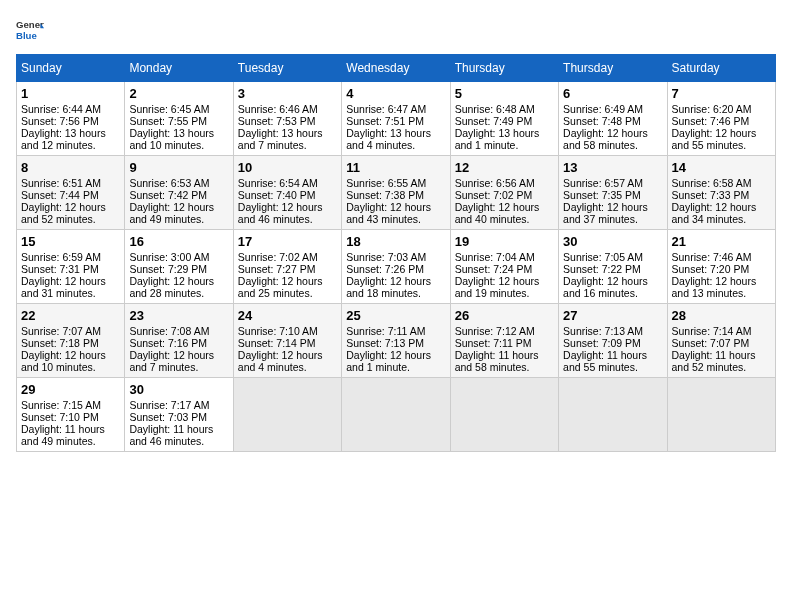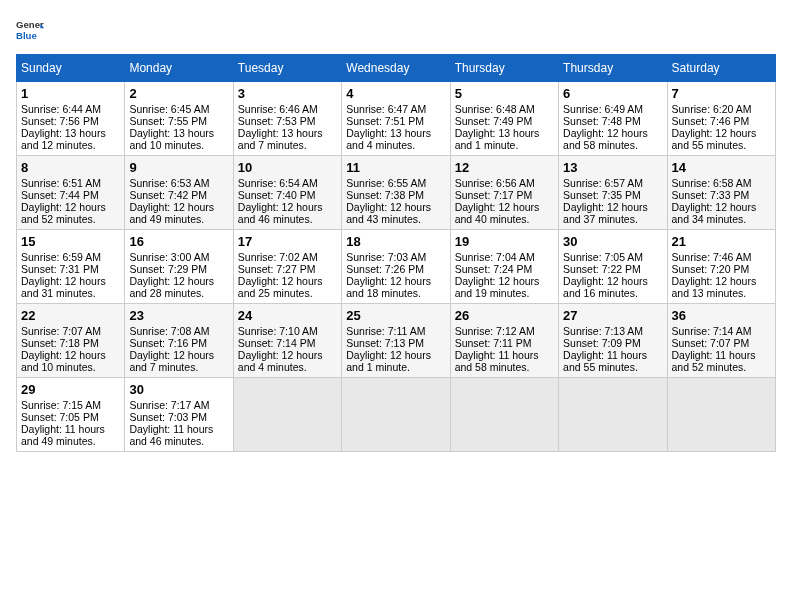--- a/index.html
+++ b/index.html
@@ -163,21 +163,21 @@
         <td>
           <span class="day-num">11</span>
           <div>Sunrise: 6:55 AM</div>
           <div>Sunset: 7:38 PM</div>
           <div>Daylight: 12 hours</div>
           <div>and 43 minutes.</div>
         </td>
         <td>
           <span class="day-num">12</span>
           <div>Sunrise: 6:56 AM</div>
-          <div>Sunset: 7:17 PM</div>
+          <div>Sunset: 7:02 PM</div>
           <div>Daylight: 12 hours</div>
           <div>and 40 minutes.</div>
         </td>
         <td>
           <span class="day-num">13</span>
           <div>Sunrise: 6:57 AM</div>
           <div>Sunset: 7:35 PM</div>
           <div>Daylight: 12 hours</div>
           <div>and 37 minutes.</div>
         </td>
@@ -277,32 +277,32 @@
           <div>and 58 minutes.</div>
         </td>
         <td>
           <span class="day-num">27</span>
           <div>Sunrise: 7:13 AM</div>
           <div>Sunset: 7:09 PM</div>
           <div>Daylight: 11 hours</div>
           <div>and 55 minutes.</div>
         </td>
         <td>
-          <span class="day-num">36</span>
+          <span class="day-num">28</span>
           <div>Sunrise: 7:14 AM</div>
           <div>Sunset: 7:07 PM</div>
           <div>Daylight: 11 hours</div>
           <div>and 52 minutes.</div>
         </td>
       </tr>
       <tr>
         <td>
           <span class="day-num">29</span>
           <div>Sunrise: 7:15 AM</div>
-          <div>Sunset: 7:05 PM</div>
+          <div>Sunset: 7:10 PM</div>
           <div>Daylight: 11 hours</div>
           <div>and 49 minutes.</div>
         </td>
         <td>
           <span class="day-num">30</span>
           <div>Sunrise: 7:17 AM</div>
           <div>Sunset: 7:03 PM</div>
           <div>Daylight: 11 hours</div>
           <div>and 46 minutes.</div>
         </td>

